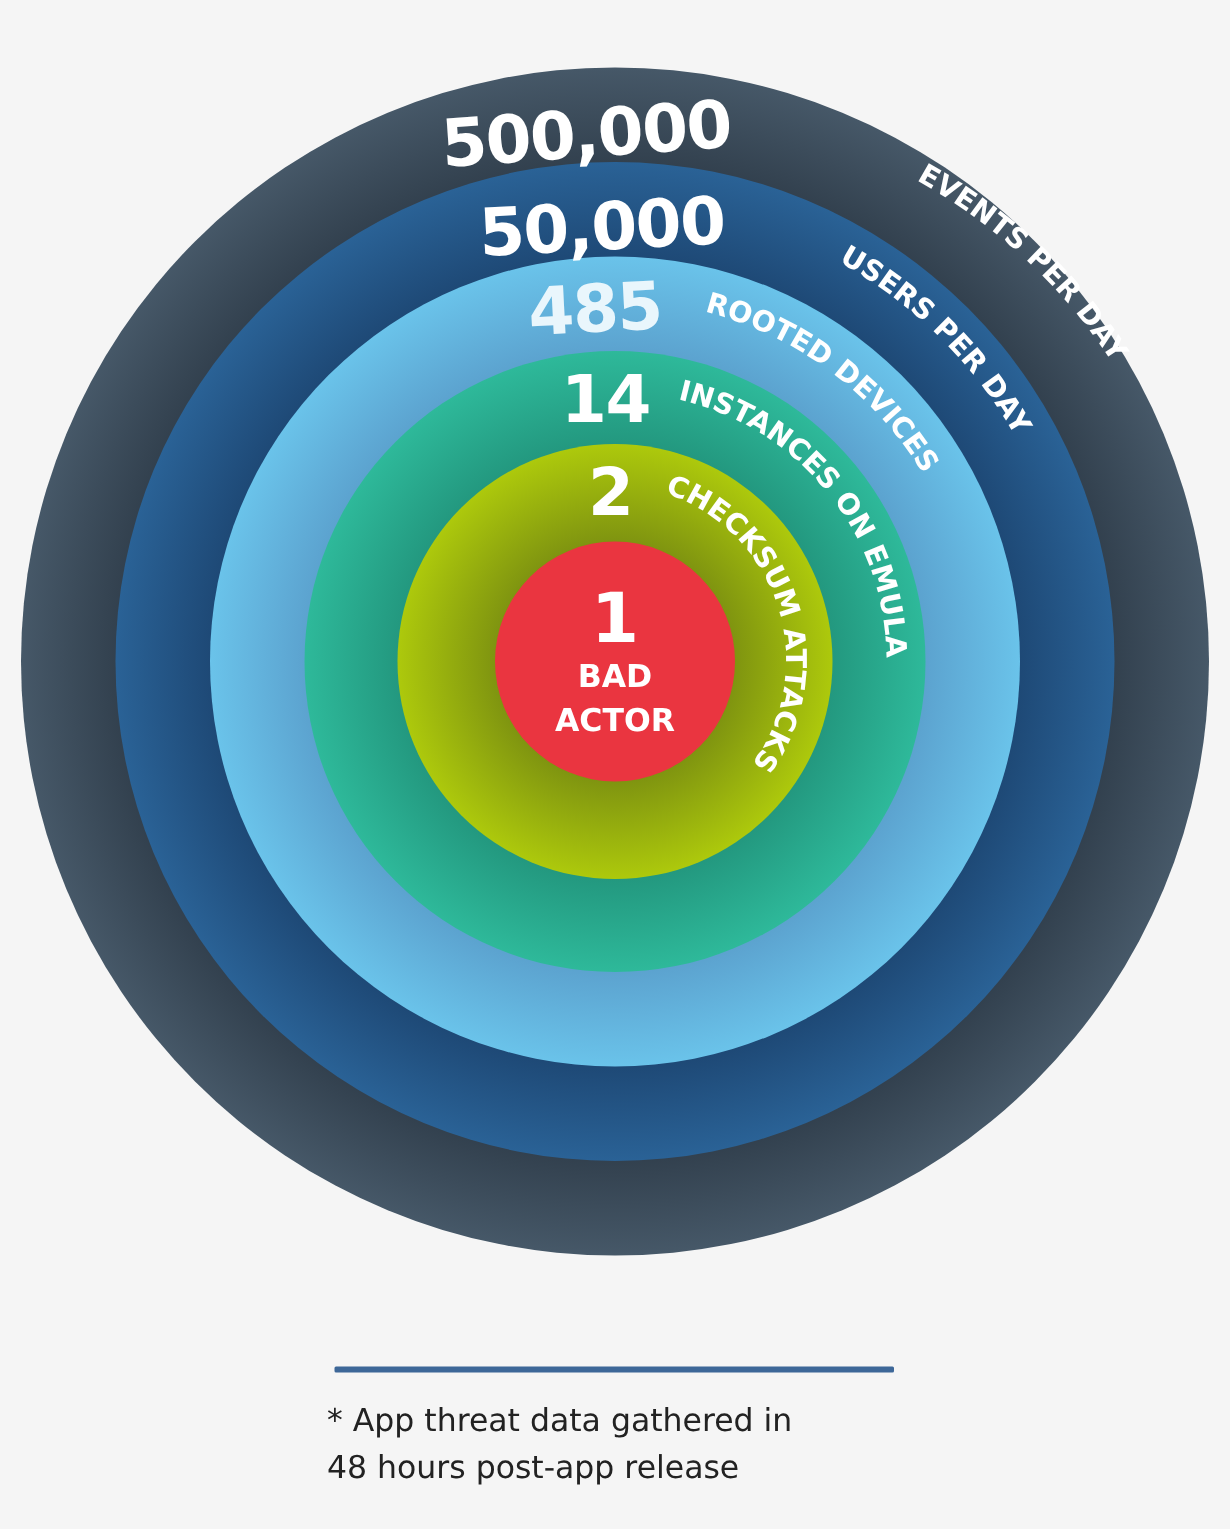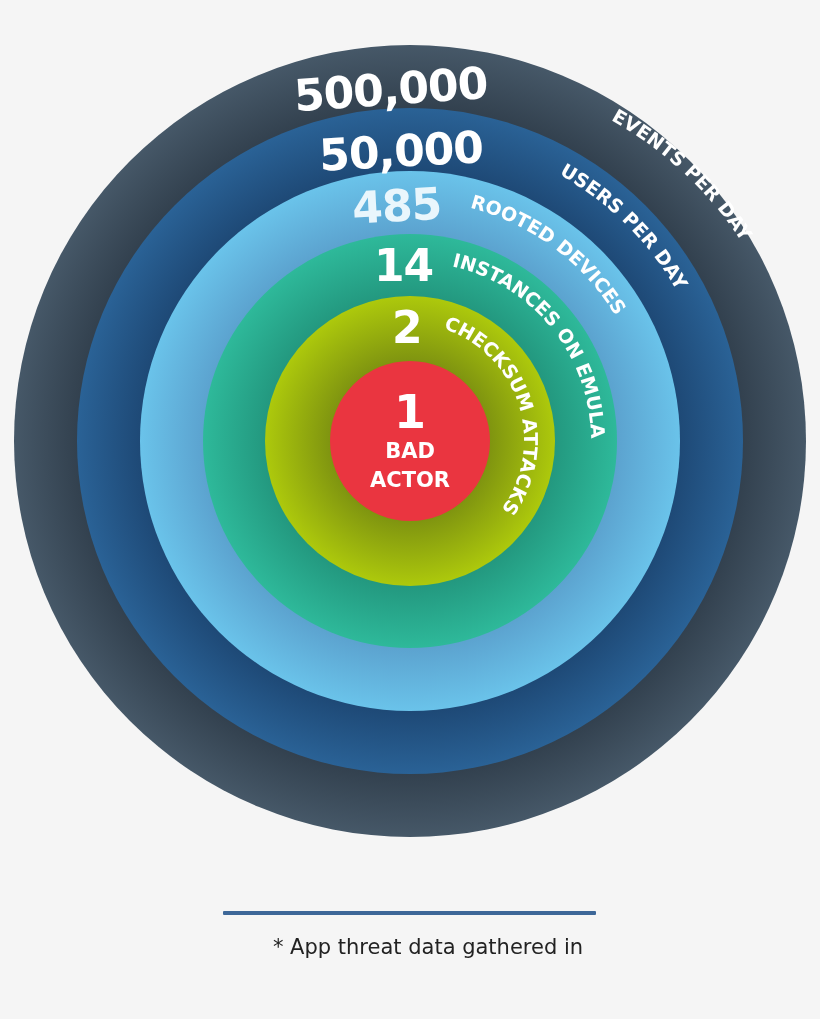--- a/index.html
+++ b/index.html
@@ -17,21 +17,20 @@
     .center-num { font-family: "DejaVu Sans", sans-serif; font-weight: bold; fill: #fff; font-size: 46px; }
     .center-label { font-family: "DejaVu Sans", sans-serif; font-weight: bold; fill: #fff; font-size: 21px; }
     .footer-rule {
       position: absolute; left: 223px; top: 911px; width: 373px; height: 4px;
       background: #3d6798; border-radius: 1px;
     }
     .footnote {
       position: absolute; left: 218px; top: 932px; width: 420px;
       font-family: "DejaVu Sans", sans-serif; font-size: 21px; line-height: 31px;
       color: #222;
-      text-align: center;
     }
     .footnote div { white-space: nowrap; }
   </style>
 </head>
 <body>
 
 <div class="diagram">
   <svg width="820" height="880" viewBox="0 0 820 880" xmlns="http://www.w3.org/2000/svg">
     <defs>
       <radialGradient id="g0" cx="50%" cy="50%" r="50%">
@@ -95,13 +94,14 @@
 
     <text class="center-num" x="410" y="428" text-anchor="middle">1</text>
     <text class="center-label" x="410" y="458" text-anchor="middle">BAD</text>
     <text class="center-label" x="410" y="487" text-anchor="middle">ACTOR</text>
   </svg>
 </div>
 
 <div class="footer-rule"></div>
 <div class="footnote">
   <div>* App threat data gathered in</div>
+  <div>48 hours post-app release</div>
 </div>
 
 </body></html>

